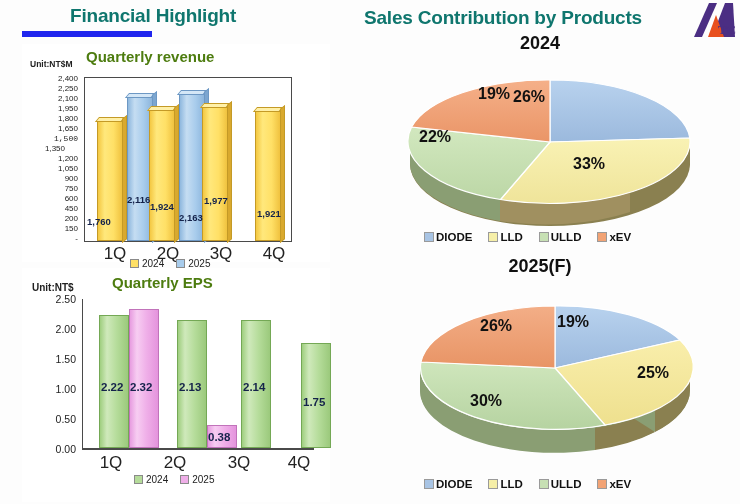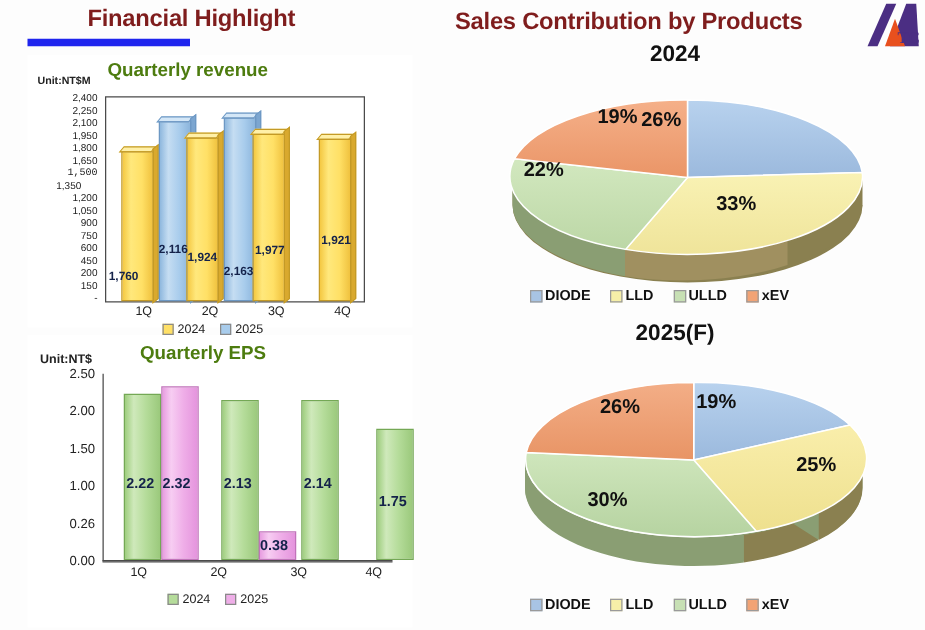--- a/index.html
+++ b/index.html
@@ -6,39 +6,39 @@
   body{
     width:740px;height:504px;
     background:#ffffff;
     font-family:"Liberation Sans", sans-serif;
     overflow:hidden;
     position:relative;
   }
   .slide{position:absolute;inset:0;background:#fdfdfd;}
 
   
-  .hdr{position:absolute;font-weight:bold;color:#7f1d1d;letter-spacing:-0.2px;}
+  .hdr{position:absolute;font-weight:bold;color:#0f766e;letter-spacing:-0.2px;}
   #hdr-left{left:70px;top:5px;font-size:19px;}
   #hdr-underline{position:absolute;left:22px;top:31px;width:130px;height:6px;background:#1F25EE;}
   #hdr-right{left:364px;top:7px;font-size:19px;}
 
   
   #logo{position:absolute;left:692px;top:1px;width:46px;height:38px;}
 
   
   .panel{position:absolute;background:#ffffff;}
   #panel-rev{left:22px;top:44px;width:308px;height:218px;}
   #panel-eps{left:22px;top:268px;width:308px;height:234px;}
 
   .unit{position:absolute;font-size:8.5px;color:#222;font-weight:600;white-space:nowrap;}
   .chart-title{position:absolute;font-size:15px;font-weight:bold;color:#4d7c0f;white-space:nowrap;}
 
   .ylab{position:absolute;font-size:8px;color:#222;text-align:right;white-space:nowrap;}
   .ylab-eps{position:absolute;font-size:10.5px;color:#222;text-align:right;white-space:nowrap;}
-  .xlab{position:absolute;font-size:10px;color:#222;text-align:center;font-weight:500;}
+  .xlab{position:absolute;font-size:17px;color:#222;text-align:center;font-weight:500;}
 
   .plotbox{position:absolute;border:1.4px solid #4a4a4a;box-sizing:border-box;background:#fff;}
   .axisline{position:absolute;background:#4a4a4a;height:1.3px;}
 
   
   .bar{position:absolute;box-sizing:border-box;}
   .bar .face{position:absolute;inset:0;border:1px solid #b9972c;}
   .bar .top{position:absolute;left:0;right:0;top:-4px;height:5px;}
   .bar .side{position:absolute;top:-4px;right:-4px;width:5px;bottom:0;}
 
@@ -154,21 +154,21 @@
         <div class="side"></div>
         <div class="face"></div>
       </div>
     </div>
 
     <div class="dlabel" style="left:65px;top:172px;">1,760</div>
     <div class="dlabel" style="left:105px;top:150px;">2,116</div>
     <div class="dlabel" style="left:128px;top:157px;">1,924</div>
     <div class="dlabel" style="left:157px;top:168px;">2,163</div>
     <div class="dlabel" style="left:182px;top:151px;">1,977</div>
-    <div class="dlabel" style="left:235px;top:143px;">1,921</div>
+    <div class="dlabel" style="left:235px;top:164px;">1,921</div>
 
     <div class="xlab" style="left:78px;top:200px;width:30px;">1Q</div>
     <div class="xlab" style="left:131px;top:200px;width:30px;">2Q</div>
     <div class="xlab" style="left:184px;top:200px;width:30px;">3Q</div>
     <div class="xlab" style="left:237px;top:200px;width:30px;">4Q</div>
 
     <div class="legend" style="left:108px;top:214px;">
       <div class="item">
         <span class="swatch" style="background:#FFE066;"></span>
         <span class="txt">2024</span>
@@ -184,21 +184,21 @@
 
     <div class="unit" style="left:10px;top:14px;font-size:10px;">Unit:NT$</div>
 
     <div class="chart-title" style="left:90px;top:6px;">Quarterly EPS</div>
 
     <div>
       <div class="ylab-eps" style="left:6px;top:25px;width:48px;">2.50</div>
       <div class="ylab-eps" style="left:6px;top:55px;width:48px;">2.00</div>
       <div class="ylab-eps" style="left:6px;top:85px;width:48px;">1.50</div>
       <div class="ylab-eps" style="left:6px;top:115px;width:48px;">1.00</div>
-      <div class="ylab-eps" style="left:6px;top:145px;width:48px;">0.26</div>
+      <div class="ylab-eps" style="left:6px;top:145px;width:48px;">0.50</div>
       <div class="ylab-eps" style="left:6px;top:175px;width:48px;">0.00</div>
     </div>
 
     <div class="plotbox" style="left:60px;top:31px;width:232px;height:150px;border-top:none;border-right:none;border-left:1.4px solid #4a4a4a;">
 
       <div class="bar bar-green bar-flat" style="left:16px;bottom:0;width:30px;height:133px;">
         <div class="face"></div>
       </div>
       <div class="bar bar-pink bar-flat" style="left:46px;bottom:0;width:30px;height:139px;">
         <div class="face"></div>

